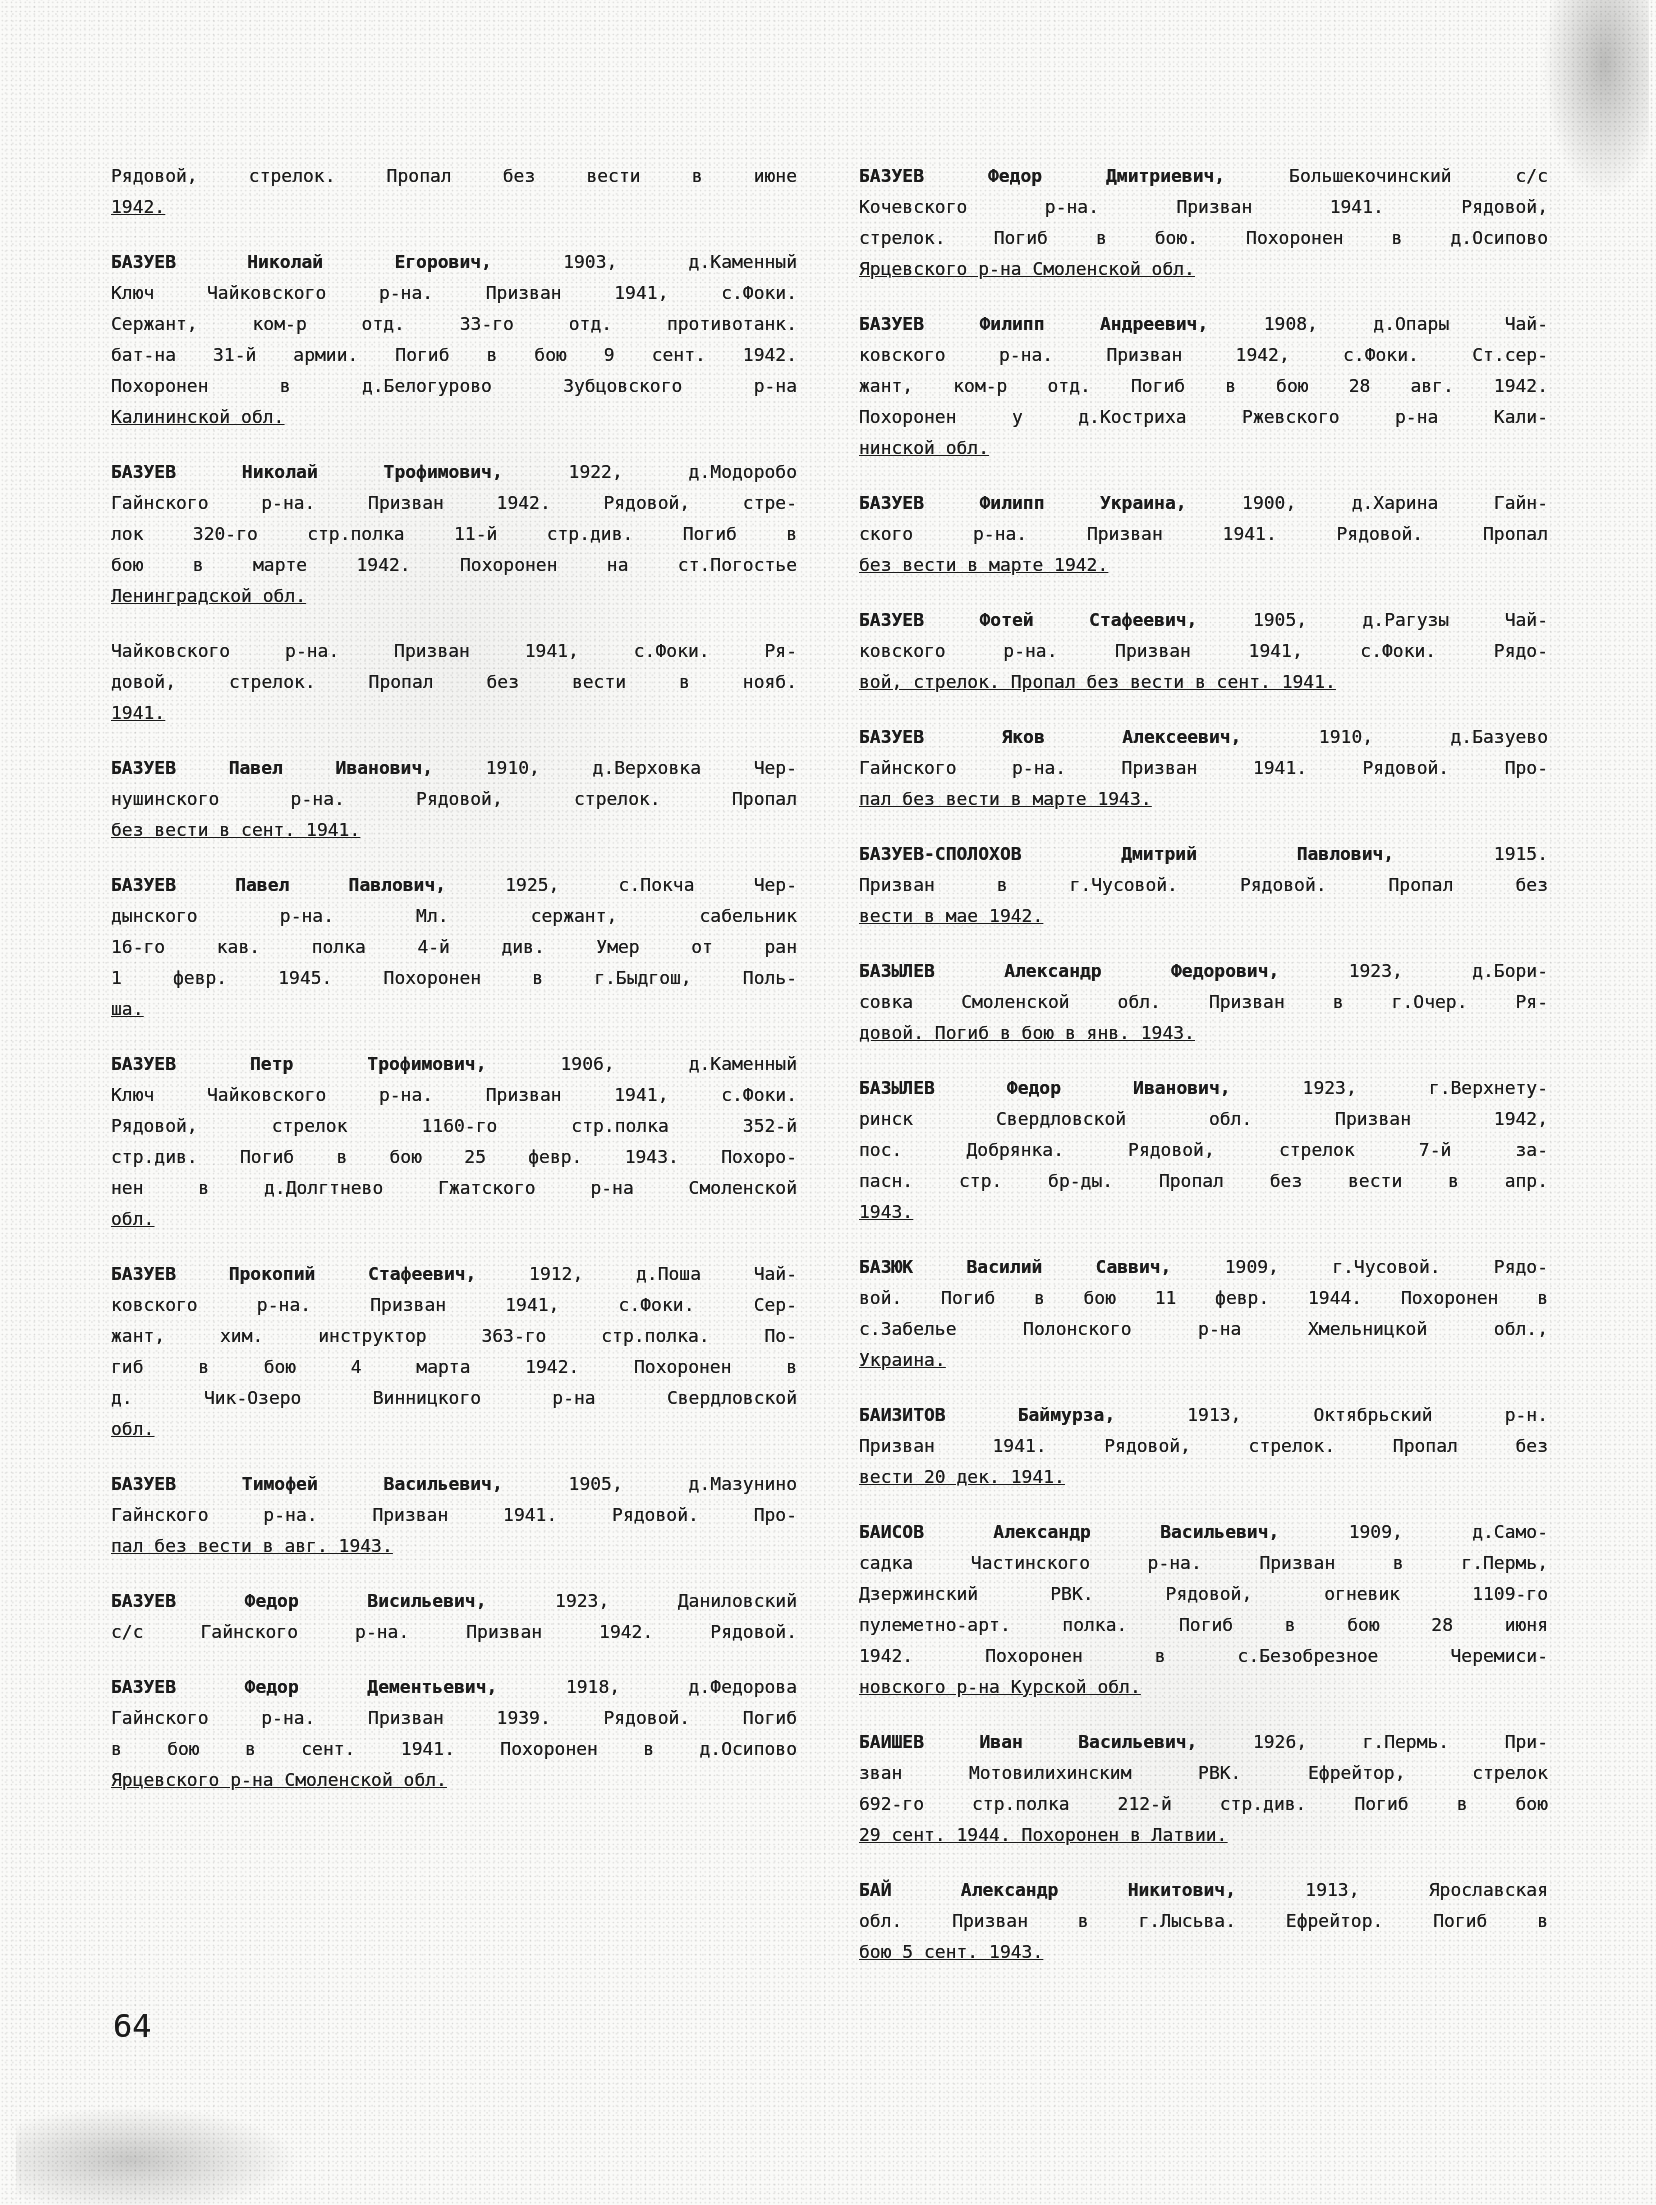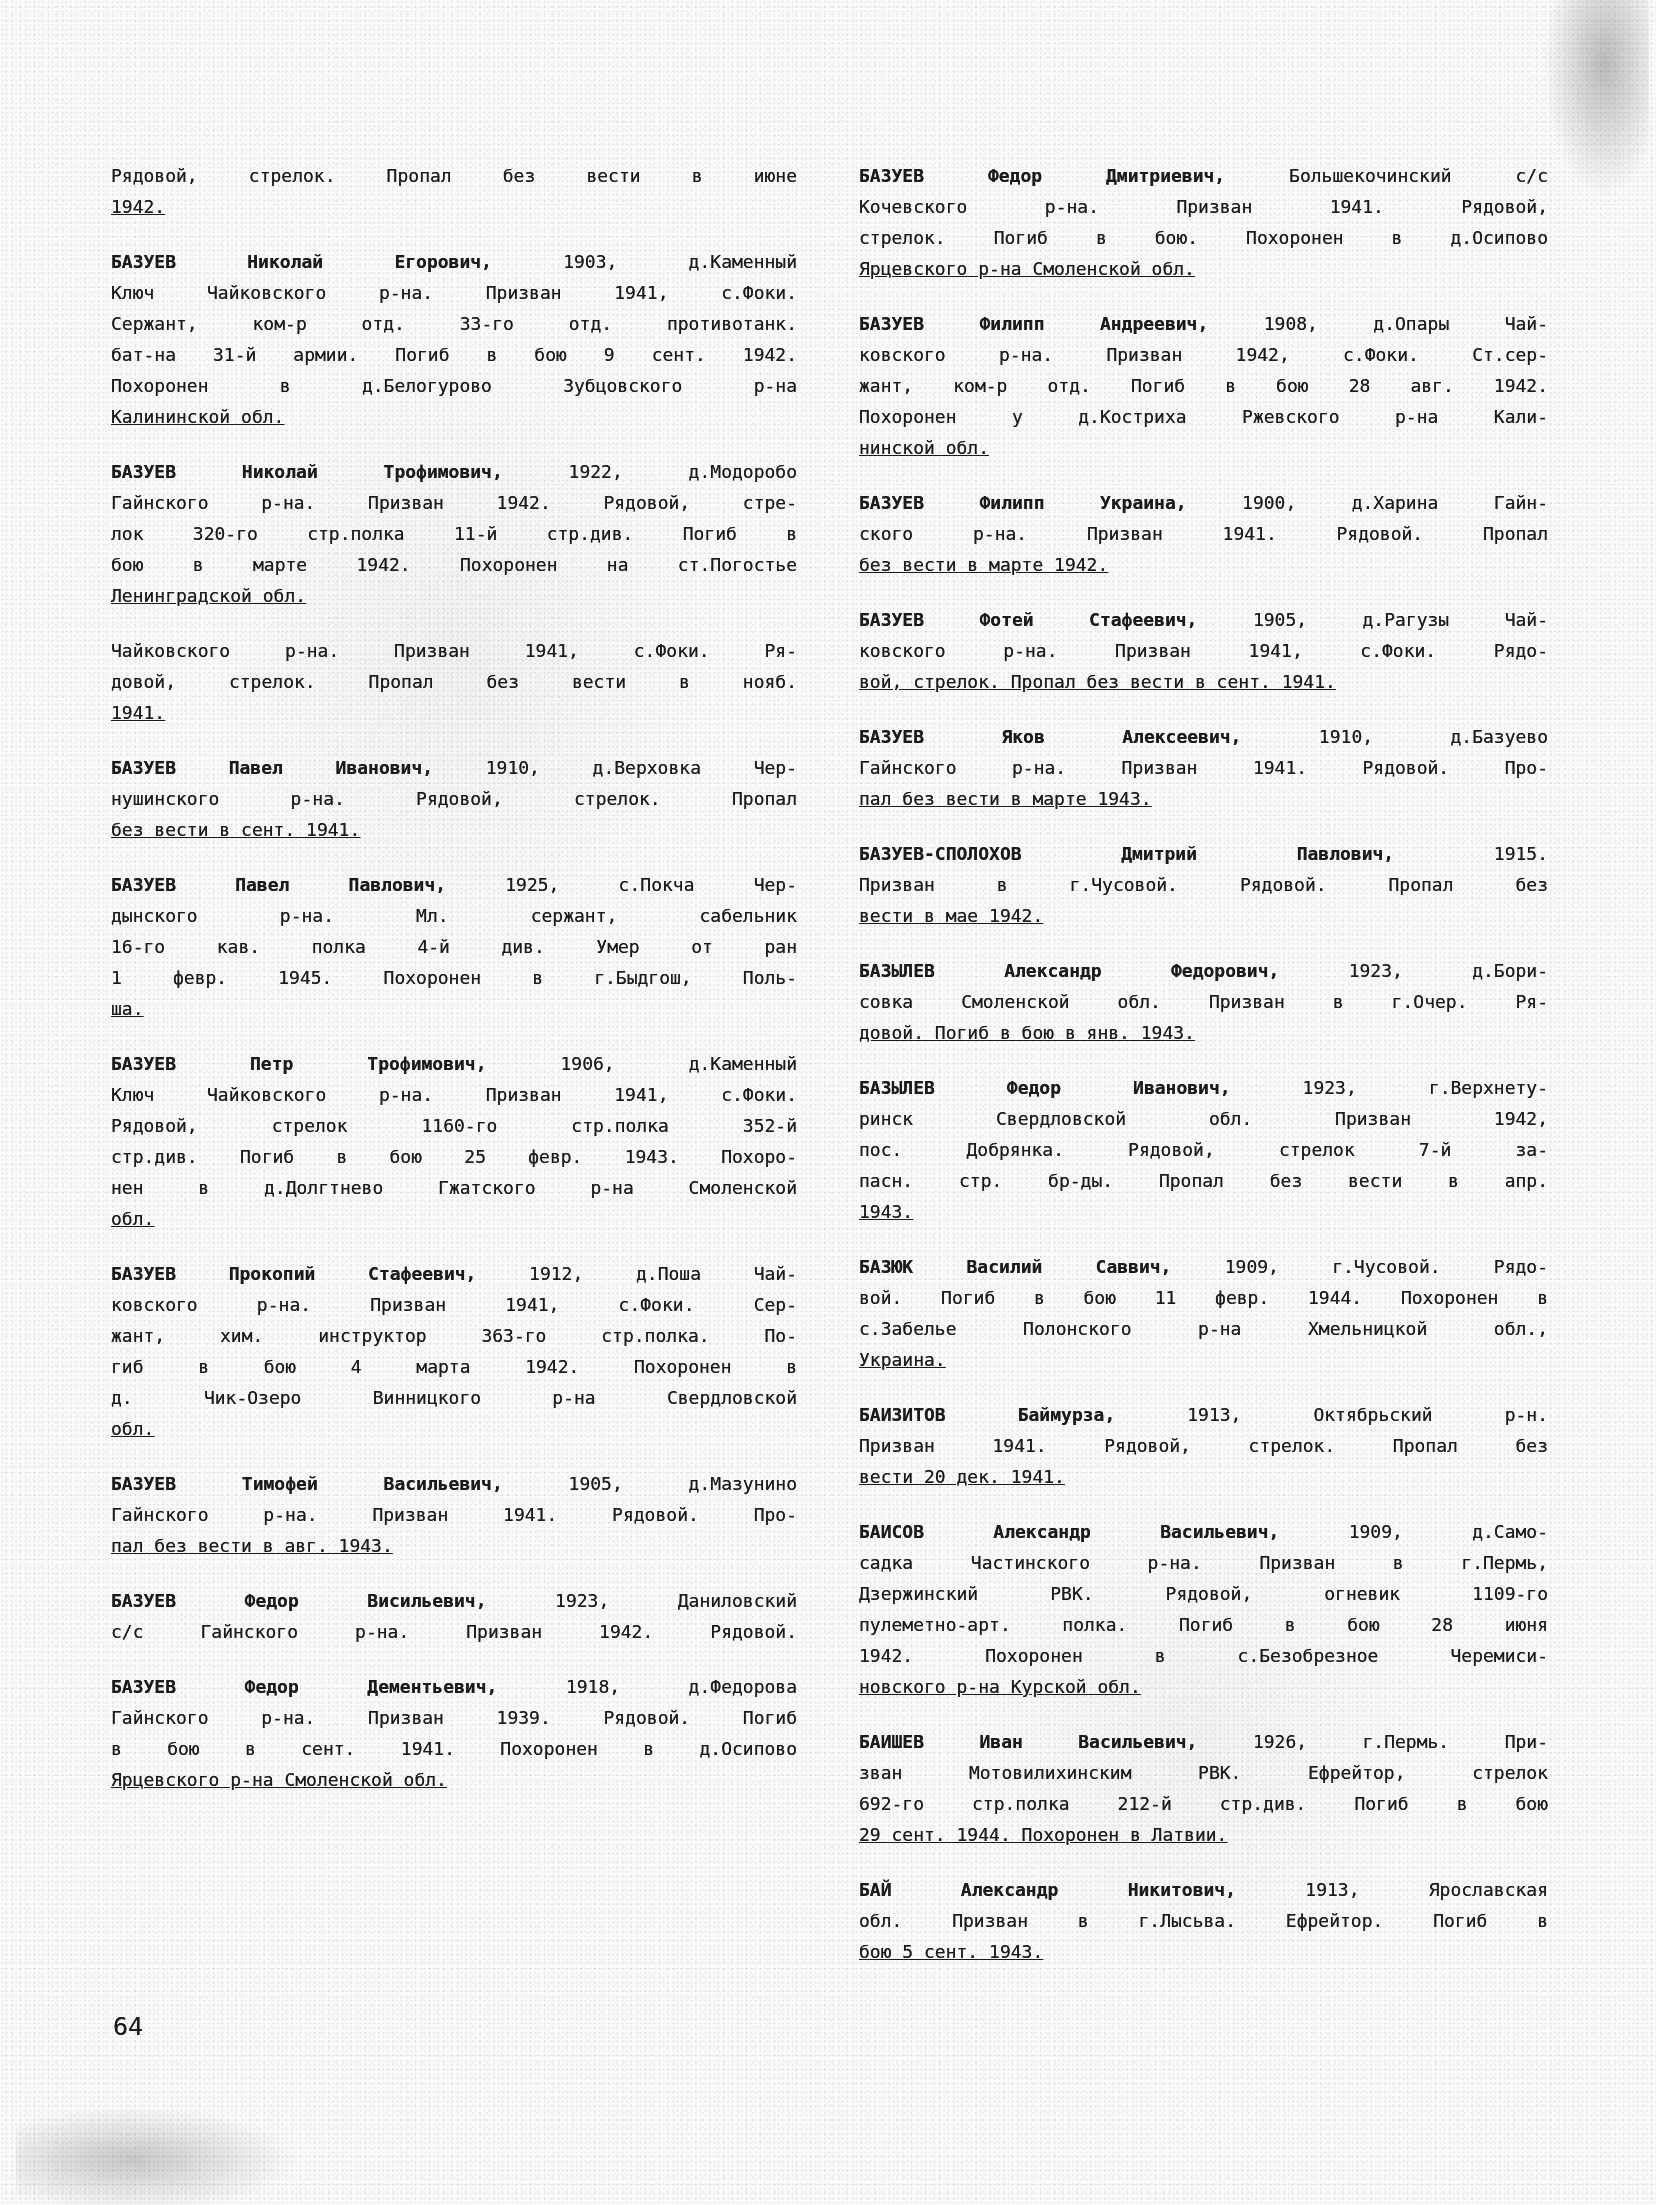--- a/index.html
+++ b/index.html
@@ -53,21 +53,21 @@
     text-align-last: justify;
     overflow: hidden;
   }
   .line.last { text-align-last: auto; text-decoration: underline; }
   .line b { font-weight: bold; }
   .page-number {
     position: absolute;
     left: 113px; top: 2011px;
     height: 31px; line-height: 31px;
     color: #1b1b1b;
-    font-size: 25px;
+    font-size: 32px;
     text-shadow: 0 0 0.5px rgba(20,20,20,0.75);
   }
 </style>
 </head>
 <body>
 
 <div class="halftone"></div>
 <div class="smudge ghost-a"></div>
 <div class="smudge ghost-b"></div>
 <div class="smudge smudge-tr"></div>

